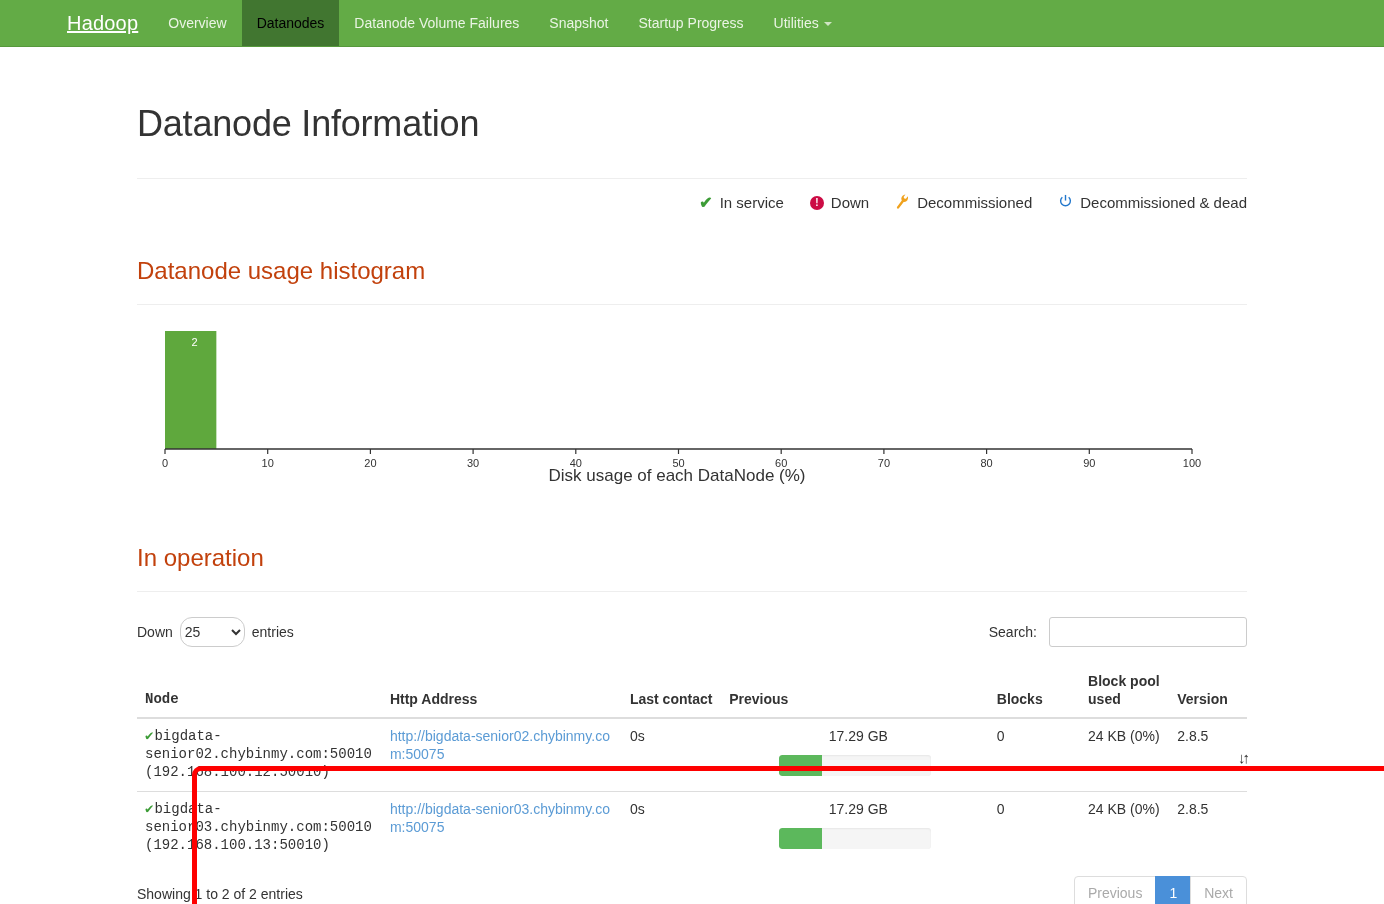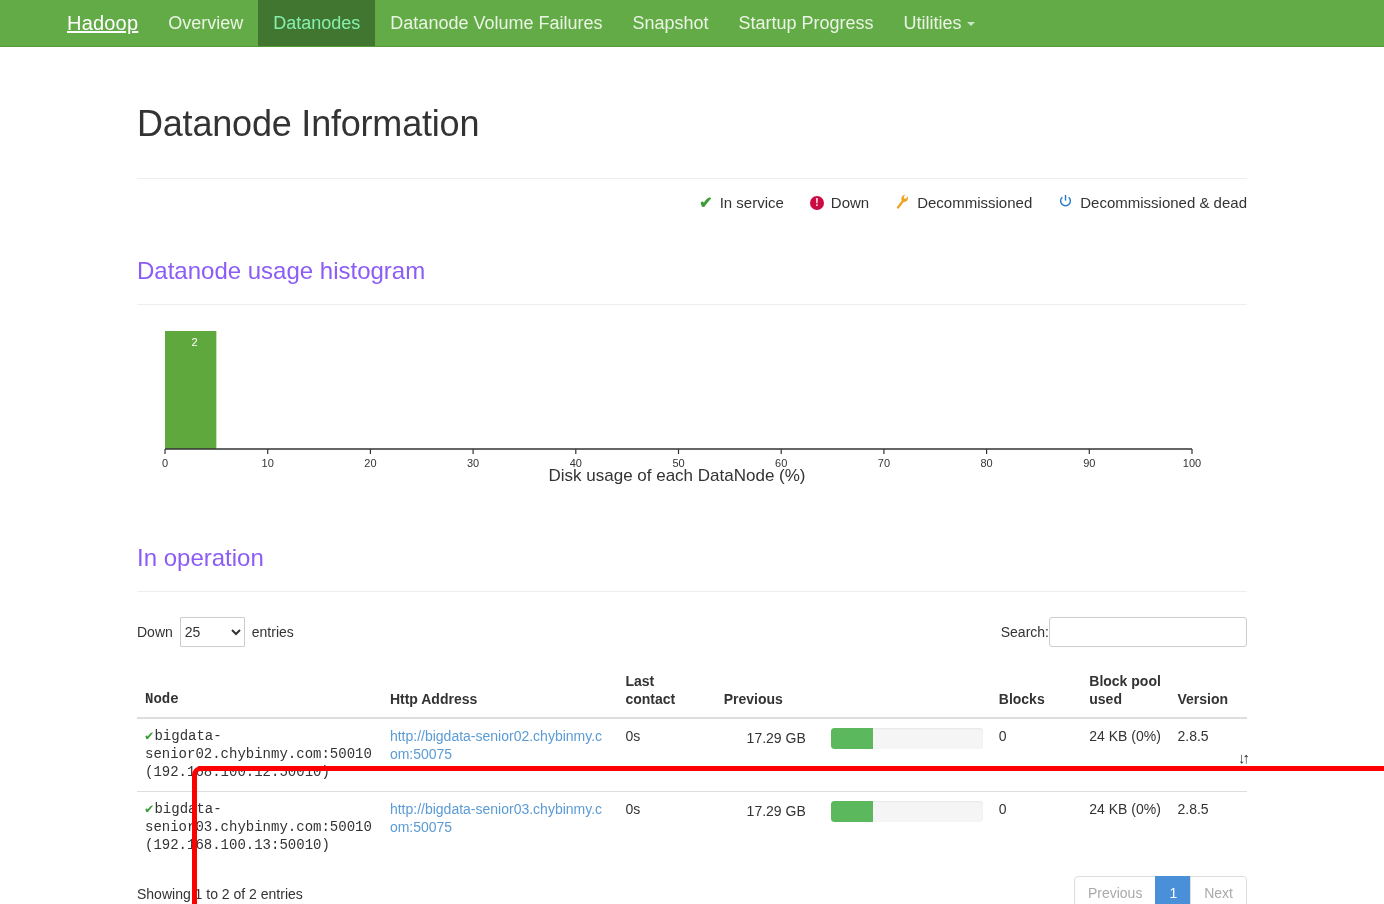--- a/index.html
+++ b/index.html
@@ -28,30 +28,30 @@
     color: #ffffff;
     font-size: 20px;
     line-height: 47px;
     padding: 0 15px;
     font-weight: normal;
     letter-spacing: .2px;
   }
   .nav-items { display: flex; align-items: stretch; }
   .nav-item {
     color: #eaf4e4;
-    font-size: 18px;
+    font-size: 14px;
     line-height: 47px;
     padding: 0 15px;
     text-decoration: none;
     white-space: nowrap;
     display: inline-block;
   }
   .nav-item.active {
     background: #417630;
-    color: #86efac;
+    color: #000000;
   }
   .caret {
     display: inline-block;
     width: 0; height: 0;
     margin-left: 5px;
     vertical-align: middle;
     border-left: 4px solid transparent;
     border-right: 4px solid transparent;
     border-top: 4px solid #cfe4c3;
   }
@@ -97,21 +97,21 @@
     background: #cc0b44; color: #fff; font-size: 10px; font-weight: bold;
     text-align: center; line-height: 14px;
   }
   .ico-wrench { color: #f0a21e; font-size: 16px; transform: rotate(-8deg); }
   .ico-power { color: #2277cc; font-size: 16px; }
 
   
   h2.section-title {
     font-size: 24px;
     font-weight: normal;
-    color: #8b5cf6;
+    color: #c2410c;
     margin: 46px 0 0 0;
     line-height: 1.1;
   }
   .section-rule {
     border: 0;
     border-top: 1px solid #eeeeee;
     margin: 20px 0 0 0;
   }
 
   
@@ -125,28 +125,28 @@
     align-items: center;
     margin-top: 25px;
     font-size: 14px;
     color: #333;
   }
   .length-box { display: flex; align-items: center; gap: 7px; }
   .length-select {
     width: 65px;
     height: 30px;
     border: 1px solid #cccccc;
-    border-radius: 1px;
+    border-radius: 12px;
     background: #ffffff;
     font-family: "Liberation Sans", sans-serif;
     font-size: 14px;
     color: #333;
     padding: 0 0;
   }
-  .search-box { display: flex; align-items: center; gap: 0; }
+  .search-box { display: flex; align-items: center; gap: 12px; }
   .search-input {
     width: 198px;
     height: 30px;
     border: 1px solid #cccccc;
     border-radius: 3px;
     padding: 0 8px;
     font-family: "Liberation Sans", sans-serif;
     font-size: 14px;
     color: #333;
     background: #fff;
@@ -180,21 +180,21 @@
   .col-http { width: 244px; }
   .col-last { width: 100px; }
   .col-cap  { width: 270px; }
   .col-blocks { width: 92px; }
   .col-bpu  { width: 90px; }
   .col-ver  { width: 78px; }
 
   .node-cell .check { color: #3c9c36; font-weight: bold; margin-right: 1px; }
   .http-link { color: #5b9bd5; text-decoration: none; word-break: break-all; }
 
-  .cap-cell { display: flex; align-items: center; gap: 9px; }
+  .cap-cell { display: flex; align-items: center; gap: 9px; flex-direction: column; }
   .cap-size { width: 98px; text-align: right; padding-right: 16px; white-space: nowrap; }
   .progress {
     width: 152px;
     height: 21px;
     background: #f5f5f5;
     border-radius: 3px;
     overflow: hidden;
     box-shadow: inset 0 1px 2px rgba(0,0,0,.06);
   }
   .progress-bar {

